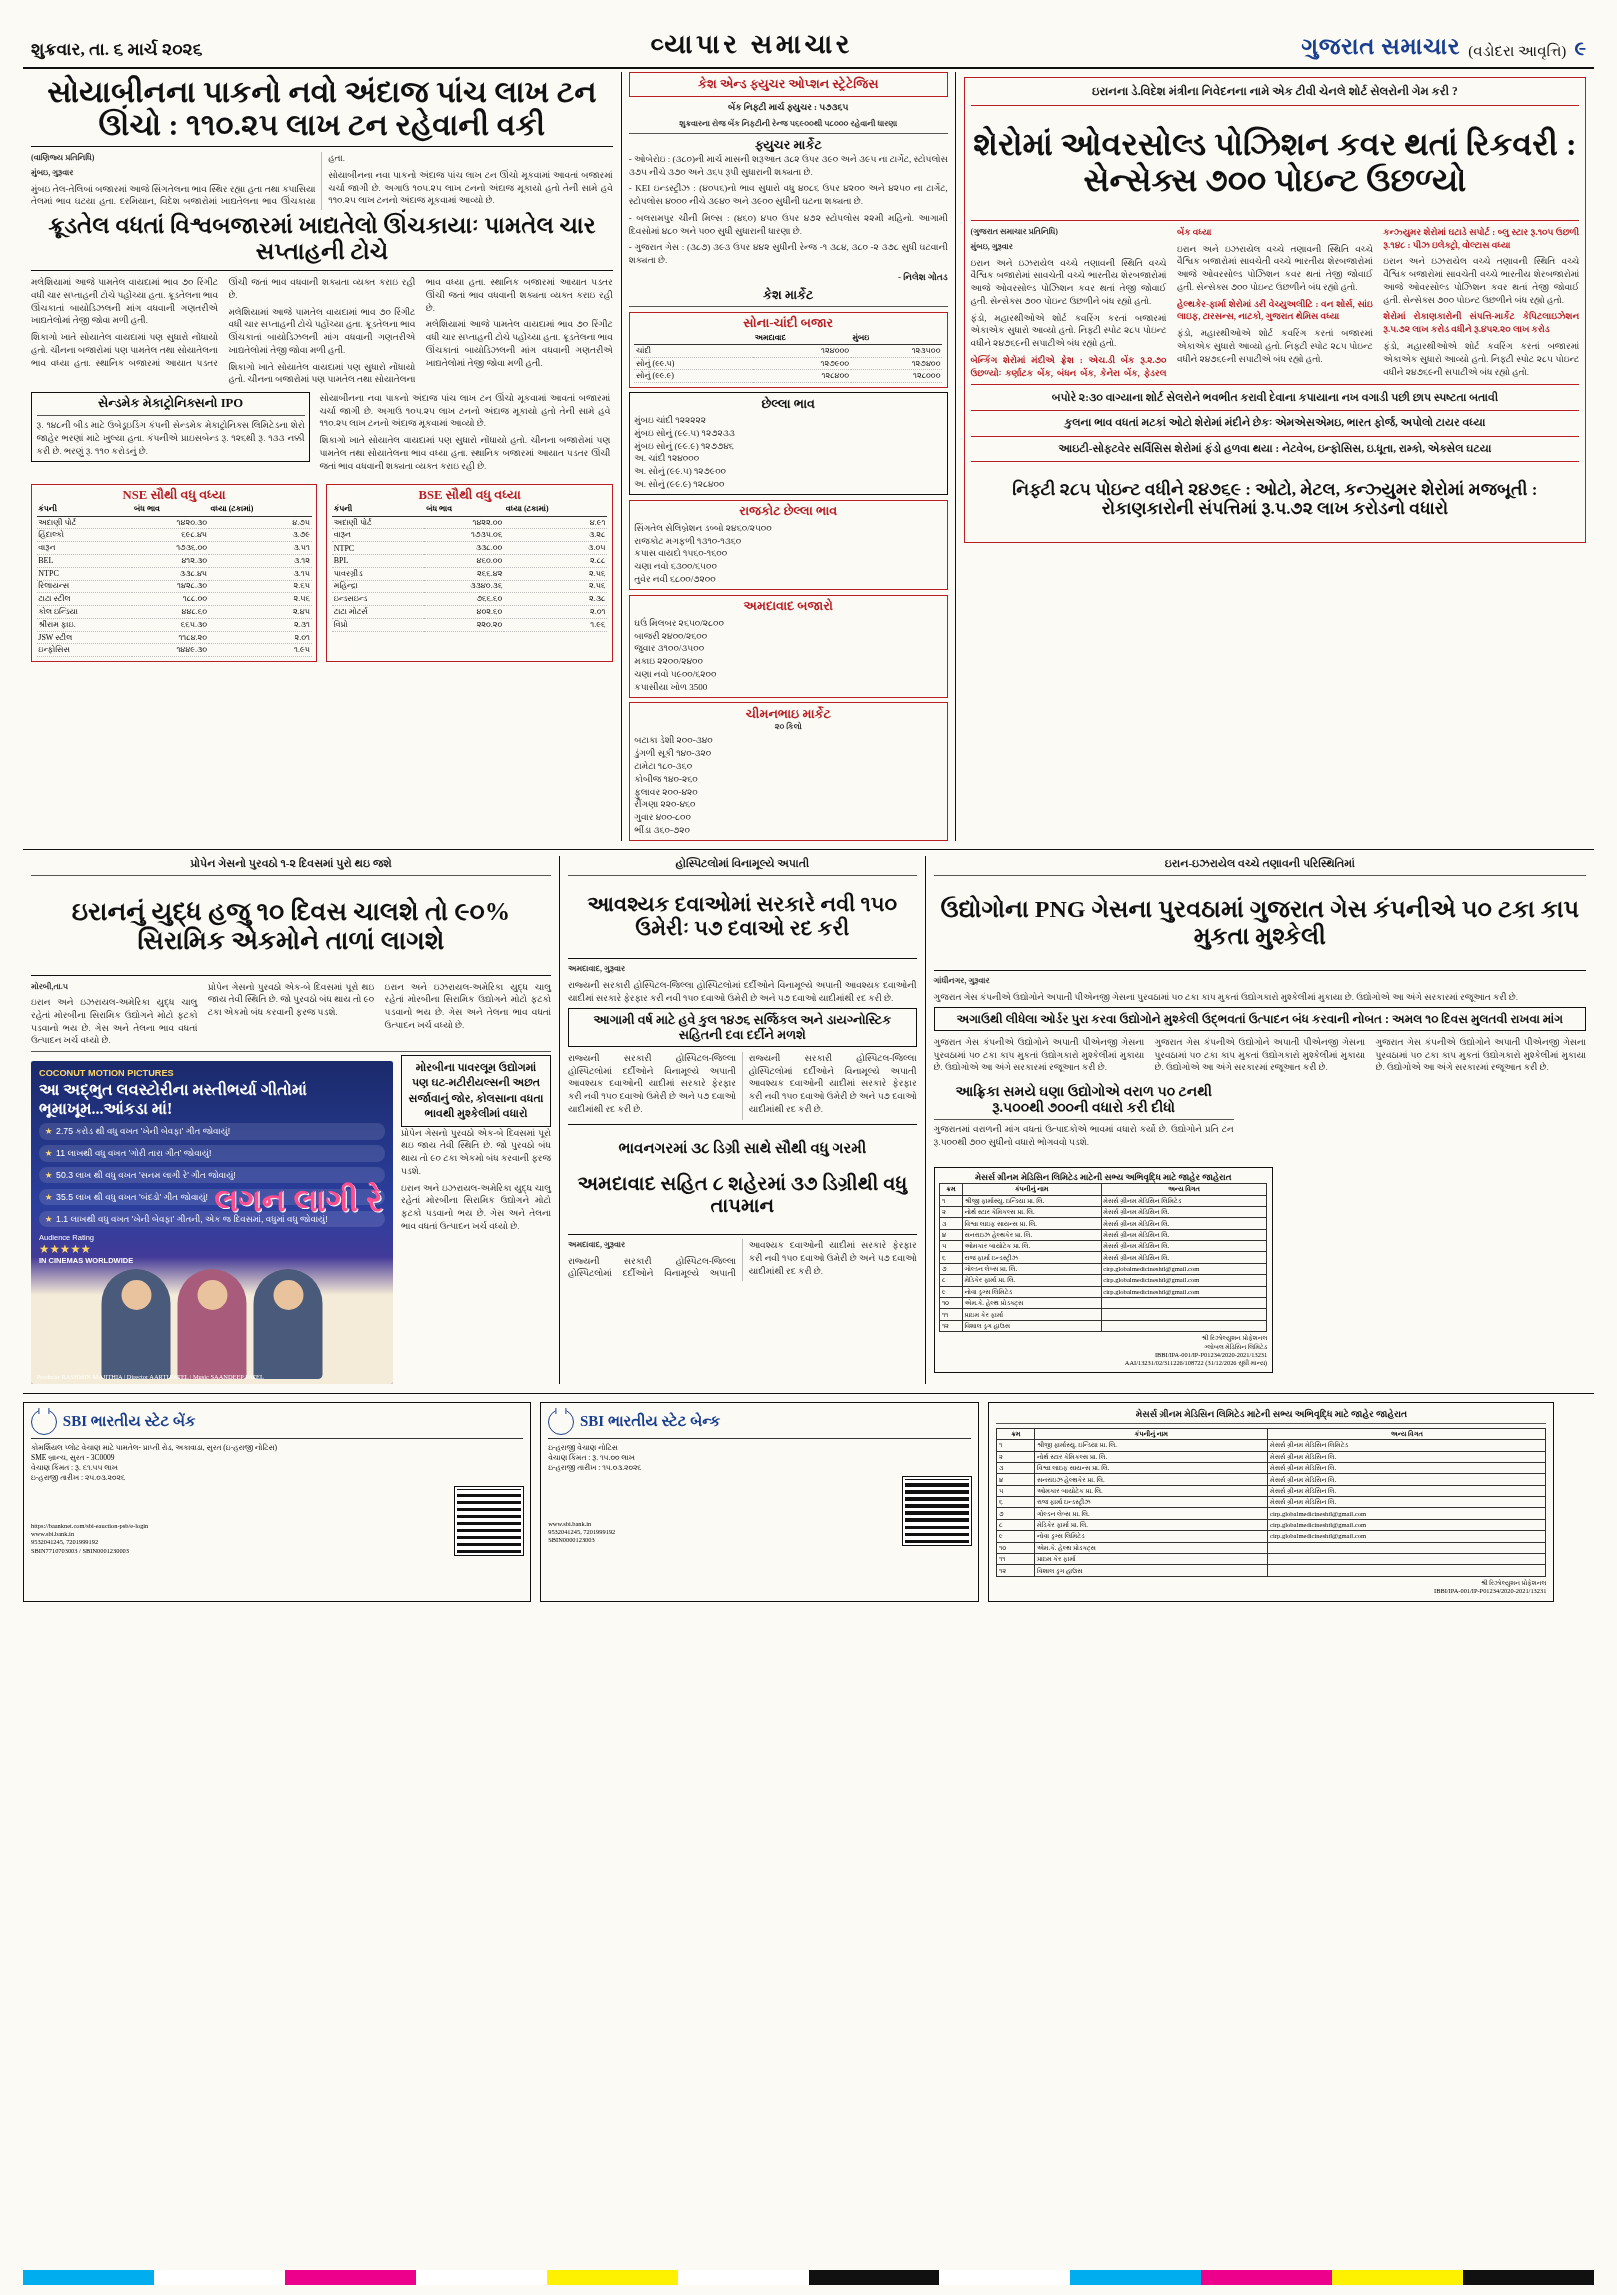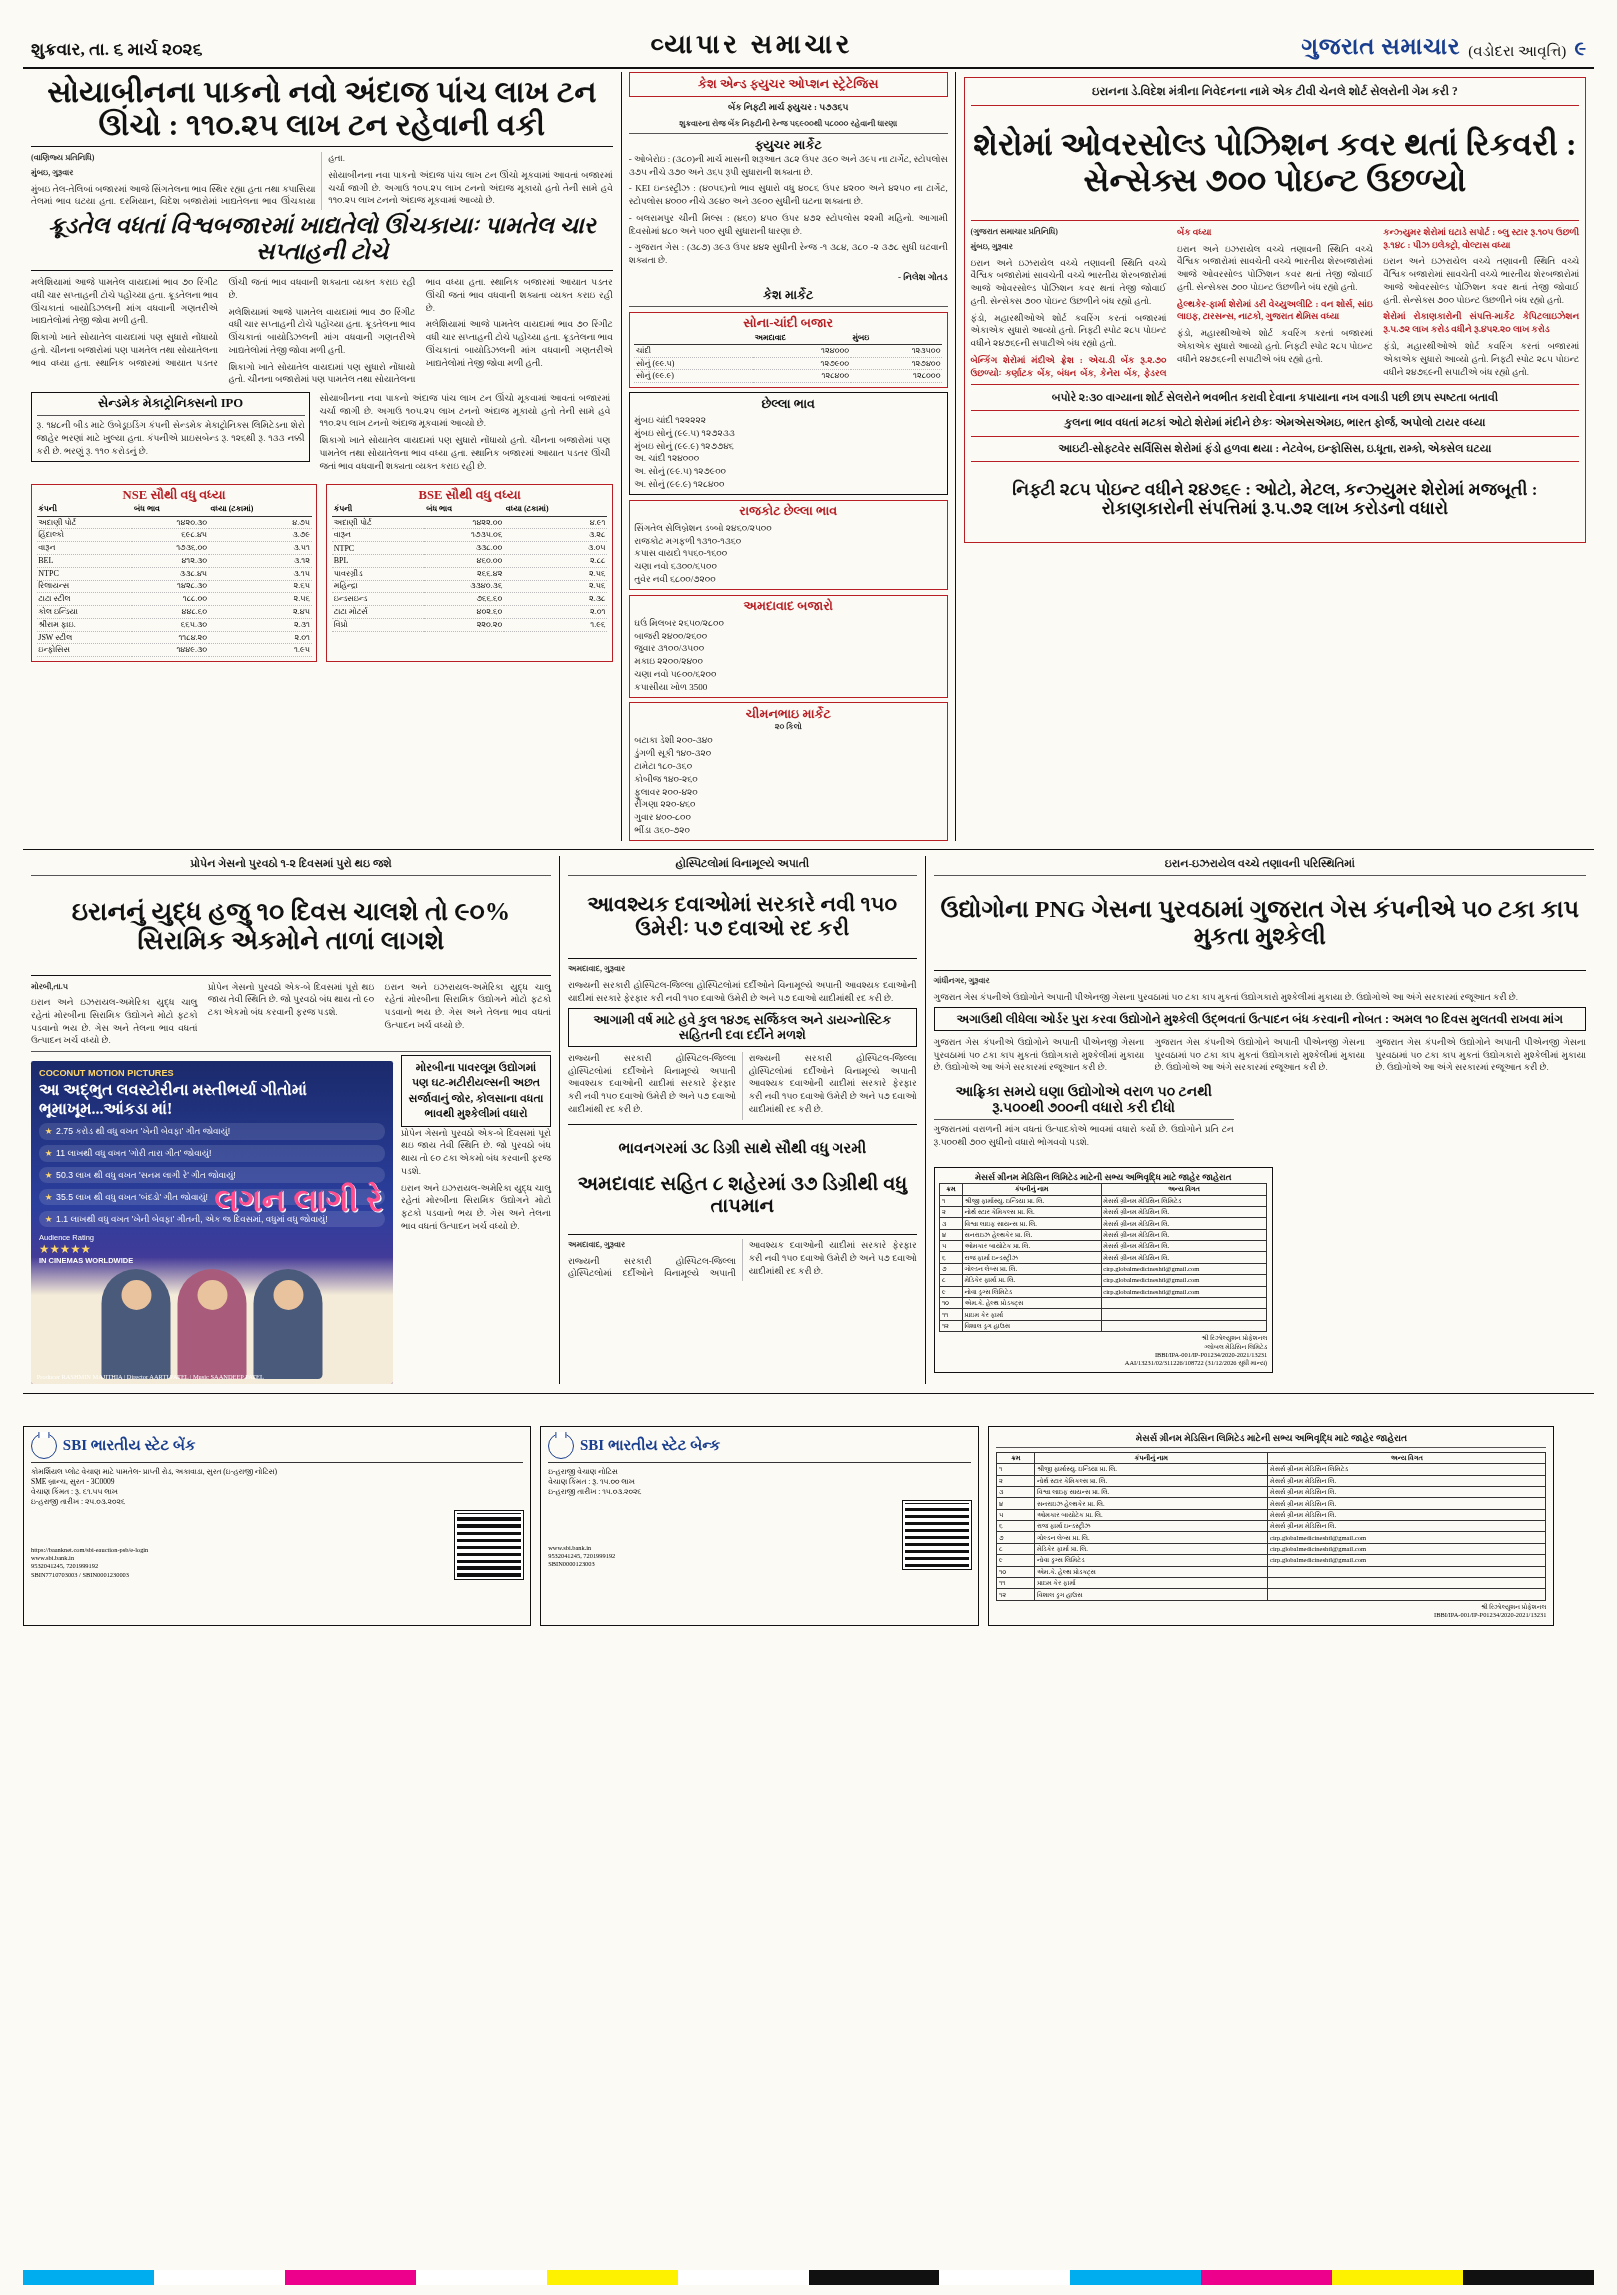--- a/index.html
+++ b/index.html
@@ -29,21 +29,21 @@
   
   .topzone{display:flex;gap:0;margin-top:3.5px;}
   .col-left{width:589px;padding:0 8px 0 8px;}
   .col-mid{width:323px;padding:0 7px;border-left:1.2px solid #111;border-right:1.2px solid #111;}
   .col-right{width:630px;padding:0 8px;}
 
   .twocol{column-count:2;column-gap:12.7px;column-rule:0.6px solid #bbb;}
   .threecol{column-count:3;column-gap:10.4px;}
 
   h1.lead{font-size:30px;line-height:1.1;margin:2.3px 0 5.8px 0;}
-  h2.sub{font-size:23px;line-height:1.12;margin:3.5px 0 5.8px 0;font-style:italic;}
+  h2.sub{font-size:23px;line-height:1.12;margin:3.5px 0 5.8px 0;}
   .center{text-align:center;}
 
   
   .box{border:1.2px solid #b81f24;padding:3.5px 4.6px;}
   .box-title{font-family:"Liberation Serif",serif;font-weight:bold;color:#b81f24;text-align:center;font-size:12.7px;line-height:1.2;}
   .box-black{border:1.2px solid #111;}
   .box-title-b{font-family:"Liberation Serif",serif;font-weight:bold;color:#111;text-align:center;font-size:12.7px;}
 
   table.tbl{width:100%;border-collapse:collapse;font-family:"Liberation Serif",serif;font-size:8px;}
   table.tbl th{font-weight:bold;border-bottom:0.6px solid #333;padding:1.2px 1.7px;text-align:left;font-size:7.8px;}
@@ -70,21 +70,21 @@
   .ad-title{position:absolute;right:10.4px;top:121px;text-align:center;}
   .ad-title .t1{font-family:"Liberation Serif",serif;font-size:32px;font-weight:bold;color:#ff4d8d;text-shadow:1.2px 1.2px 0 #fff;}
   .ad-strip{position:absolute;left:0;bottom:0;width:100%;height:127px;background:linear-gradient(180deg,rgba(255,255,255,0) 0%, #f4ecd8 30%);}
   .ad-people{position:absolute;bottom:4.6px;left:50%;transform:translateX(-50%);display:flex;gap:7px;}
   .person{width:69px;height:110px;background:#4a5a7a;border-radius:35px 35px 4.6px 4.6px;position:relative;}
   .person.f{background:#a85b7a;}
   .person:after{content:"";position:absolute;top:10.4px;left:50%;transform:translateX(-50%);width:30px;height:30px;border-radius:50%;background:#e8c39e;}
 
   
   .sbizone{display:flex;gap:9.2px;margin-top:9.2px;border-top:1.7px solid #111;padding-top:8px;}
-  .sbi{border:1.2px solid #111;padding:5.8px 7px;box-sizing:border-box;margin-top:24px;}
+  .sbi{border:1.2px solid #111;padding:5.8px 7px;box-sizing:border-box;}
   .sbi-head{display:flex;align-items:center;gap:5.8px;border-bottom:0.6px solid #333;padding-bottom:3.5px;margin-bottom:3.5px;}
   .sbi-logo{width:24px;height:24px;border-radius:50%;border:1.7px solid #1b3f8f;position:relative;flex:none;}
   .sbi-logo:after{content:"";position:absolute;left:50%;top:-1.7px;transform:translateX(-50%);width:9.2px;height:5.8px;background:#fff;border-left:1.7px solid #1b3f8f;border-right:1.7px solid #1b3f8f;}
   .sbi-name{font-family:"Liberation Serif",serif;font-size:15px;font-weight:bold;color:#1b3f8f;}
   .sbi-sub{font-family:"Liberation Serif",serif;font-size:7.5px;line-height:1.35;}
   .qr{width:64px;height:64px;background:
       repeating-linear-gradient(0deg,#111 0 3.5px,#fff 3.5px 7px),
       repeating-linear-gradient(90deg,#111 0 3.5px,rgba(255,255,255,0) 3.5px 7px);
       border:2.3px solid #fff;outline:1.2px solid #111;}
   .tiny{font-size:6.4px;font-family:"Liberation Serif",serif;line-height:1.3;}

